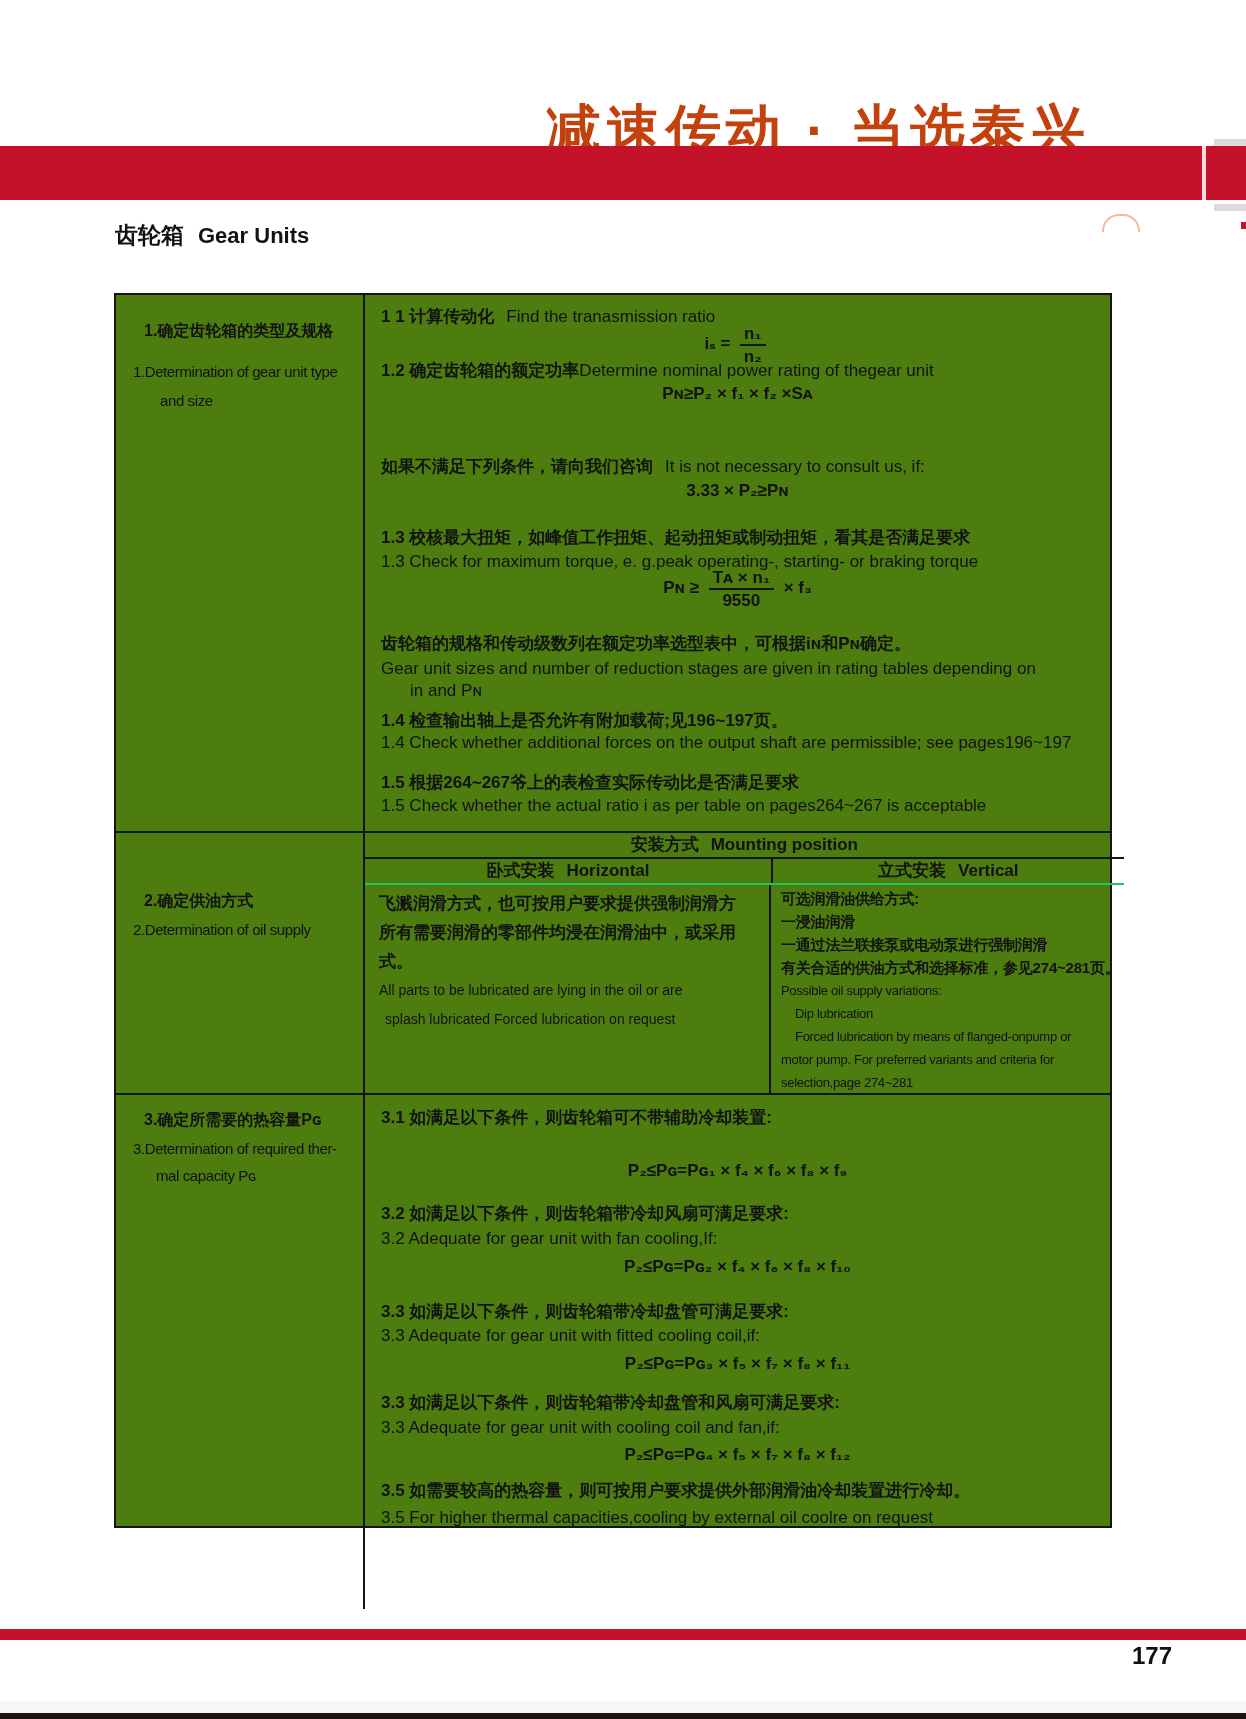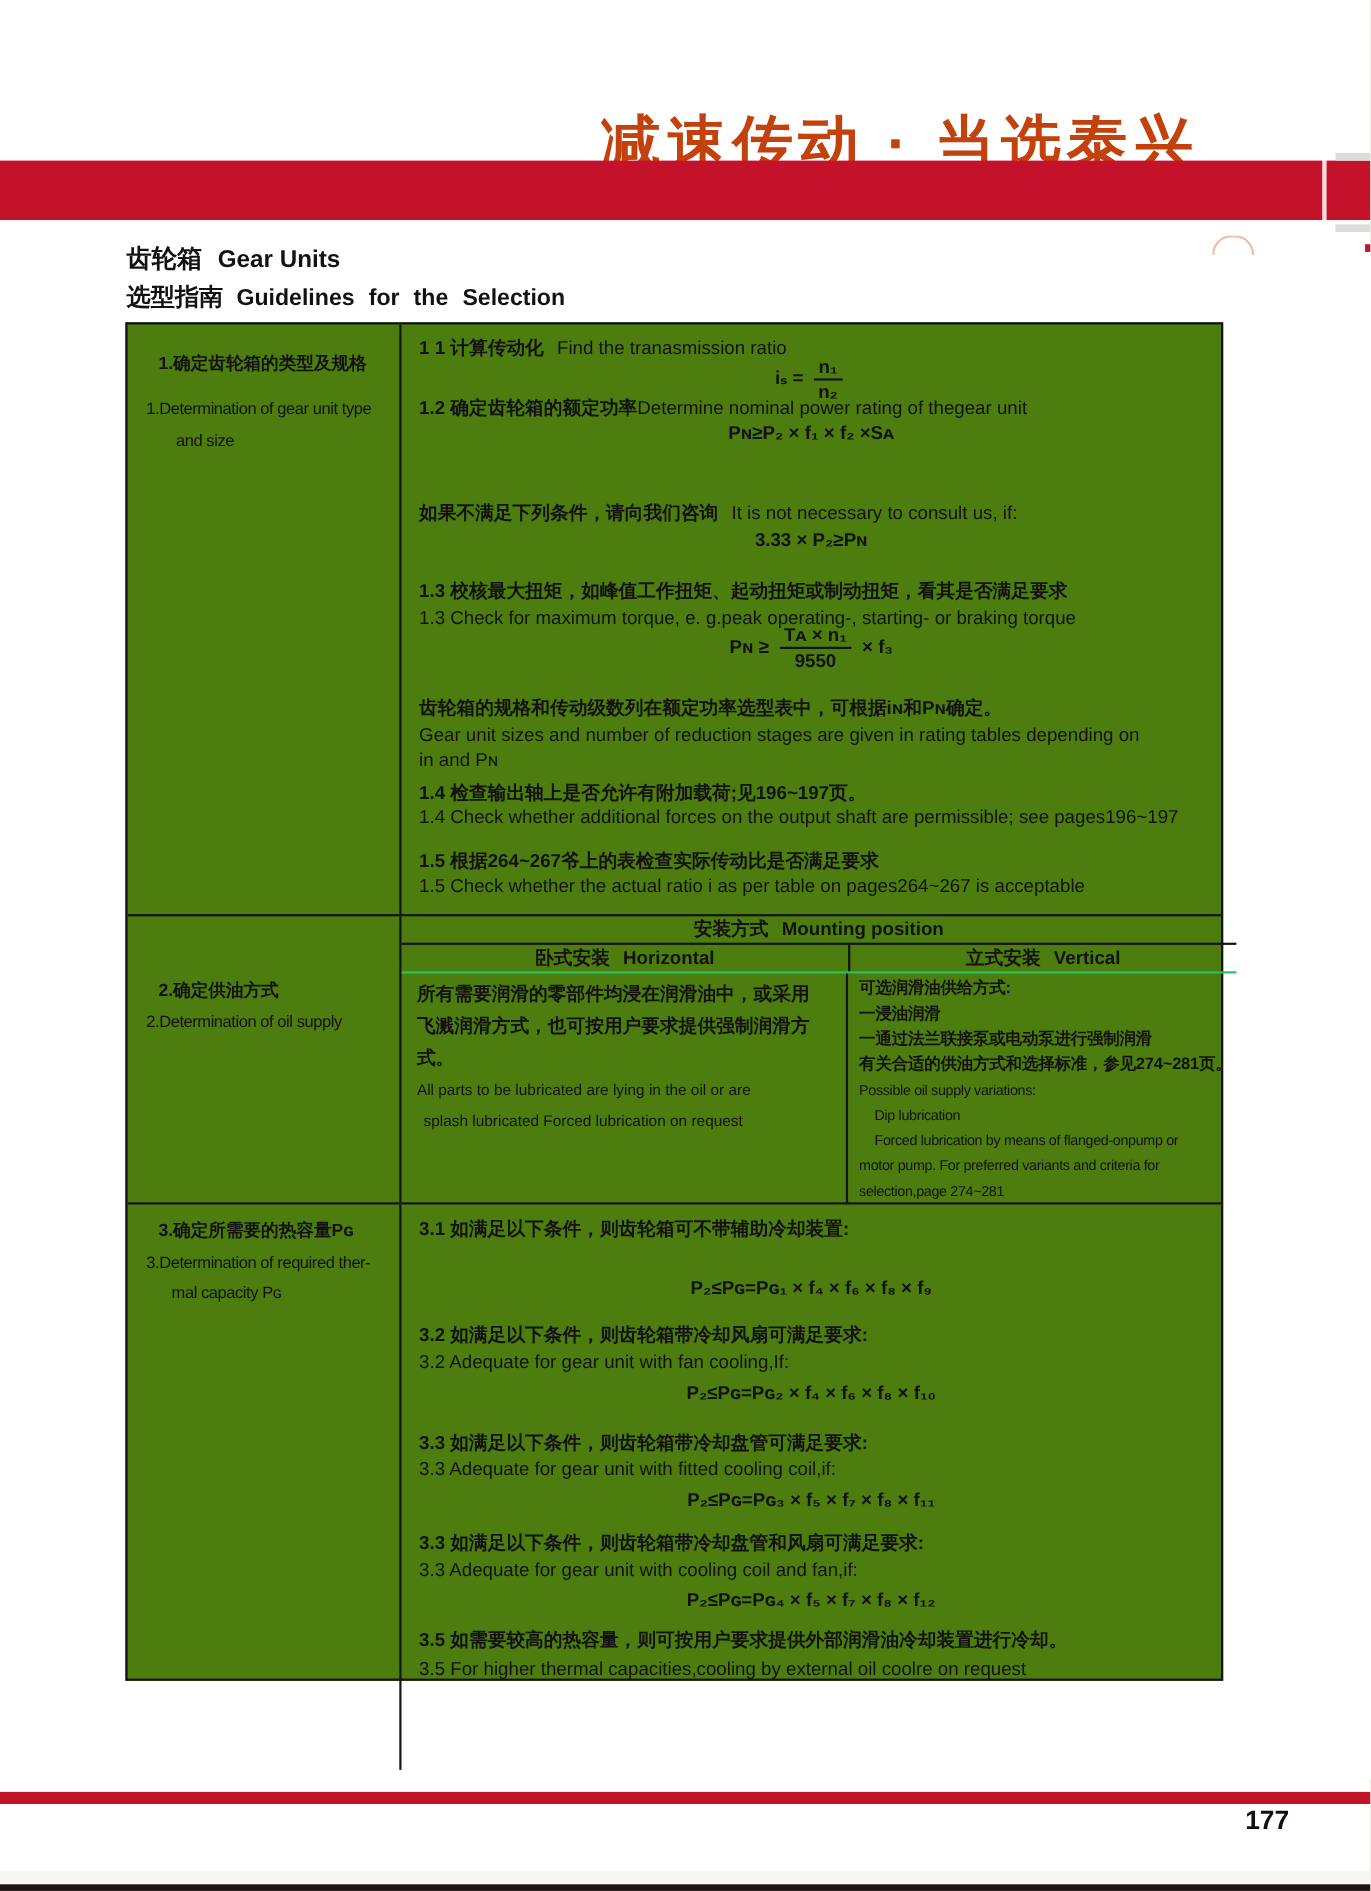--- a/index.html
+++ b/index.html
@@ -82,23 +82,20 @@
   <div class="red-bar"></div>
   <div class="fold-line"></div>
   <div class="gray-dash dash1"></div>
   <div class="gray-dash dash2"></div>
   <div class="orange-arc"></div>
   <div class="red-dot"></div>
 
   <div class="title1">
     <span class="t-zh">齿轮箱</span><span class="t-en">Gear Units</span>
   </div>
-  <div class="title2">
-    <span class="t-zh">选型指南</span><span class="t-en">Guidelines for the Selection</span>
-  </div>
 
   <div class="sel-table">
 
     <div class="row1">
       <div class="left-col">
         <p class="abs zh" style="top:25px;left:28px;">1.确定齿轮箱的类型及规格</p>
         <p class="abs en" style="top:66px;left:17px;">1.Determination of gear unit type</p>
         <p class="abs en" style="top:95px;left:44px;">and size</p>
       </div>
       <div class="right-col">
@@ -119,21 +116,21 @@
         <p class="formula" style="top:186px;">3.33 × P₂≥Pɴ</p>
         <p class="abs zh" style="top:232px;">1.3 校核最大扭矩，如峰值工作扭矩、起动扭矩或制动扭矩，看其是否满足要求</p>
         <p class="abs en" style="top:256px;">1.3 Check for maximum torque, e. g.peak operating-, starting- or braking torque</p>
         <div class="formula" style="top:273px;">
           <span>Pɴ ≥</span>
           <span class="frac"><span class="num">Tᴀ × n₁</span><span class="den">9550</span></span>
           <span>× f₃</span>
         </div>
         <p class="abs zh" style="top:338px;">齿轮箱的规格和传动级数列在额定功率选型表中，可根据iɴ和Pɴ确定。</p>
         <p class="abs en" style="top:363px;">Gear unit sizes and number of reduction stages are given in rating tables depending on</p>
-        <p class="abs en" style="top:385px;">in and Pɴ</p>
+        <p class="abs en" style="top:385px;margin-left:29px;">in and Pɴ</p>
         <p class="abs zh" style="top:415px;">1.4 检查输出轴上是否允许有附加载荷;见196~197页。</p>
         <p class="abs en" style="top:437px;">1.4 Check whether additional forces on the output shaft are permissible; see pages196~197</p>
         <p class="abs zh" style="top:477px;">1.5 根据264~267爷上的表检查实际传动比是否满足要求</p>
         <p class="abs en" style="top:500px;">1.5 Check whether the actual ratio i as per table on pages264~267 is acceptable</p>
       </div>
     </div>
 
     <div class="row2">
       <div class="left-col">
         <p class="abs zh" style="top:57px;left:28px;">2.确定供油方式</p>
@@ -146,22 +143,22 @@
         <div class="mount-h2">
           <div class="mh2a">
             <span class="zh">卧式安装</span><span class="en">Horizontal</span>
           </div>
           <div class="mh2b">
             <span class="zh">立式安装</span><span class="en">Vertical</span>
           </div>
         </div>
         <div class="r2body">
           <div class="r2h">
+            <p class="zh">飞溅润滑方式，也可按用户要求提供强制润滑方</p>
             <p class="zh">所有需要润滑的零部件均浸在润滑油中，或采用</p>
-            <p class="zh">飞溅润滑方式，也可按用户要求提供强制润滑方</p>
             <p class="zh">式。</p>
             <p class="en">All parts to be lubricated are lying in the oil or are</p>
             <p class="en en-ind">splash lubricated Forced lubrication on request</p>
           </div>
           <div class="r2v">
             <p class="zh">可选润滑油供给方式:</p>
             <p class="zh">一浸油润滑</p>
             <p class="zh">一通过法兰联接泵或电动泵进行强制润滑</p>
             <p class="zh">有关合适的供油方式和选择标准，参见274~281页。</p>
             <p class="en">Possible oil supply variations:</p>

